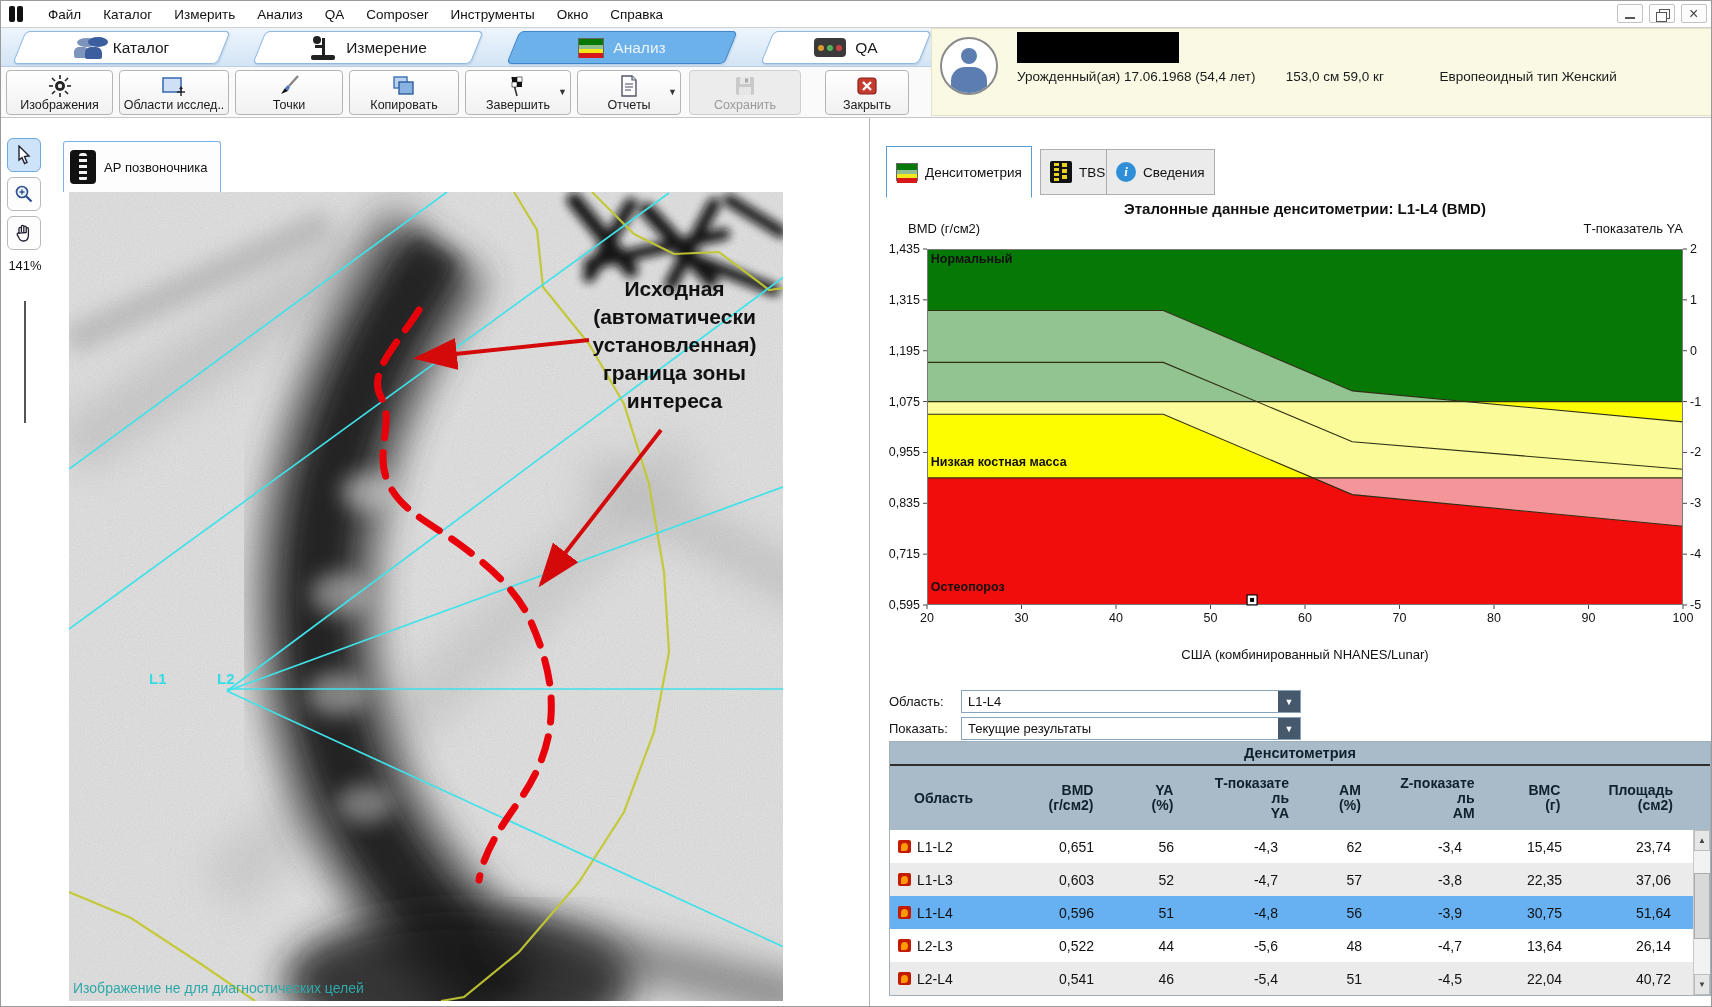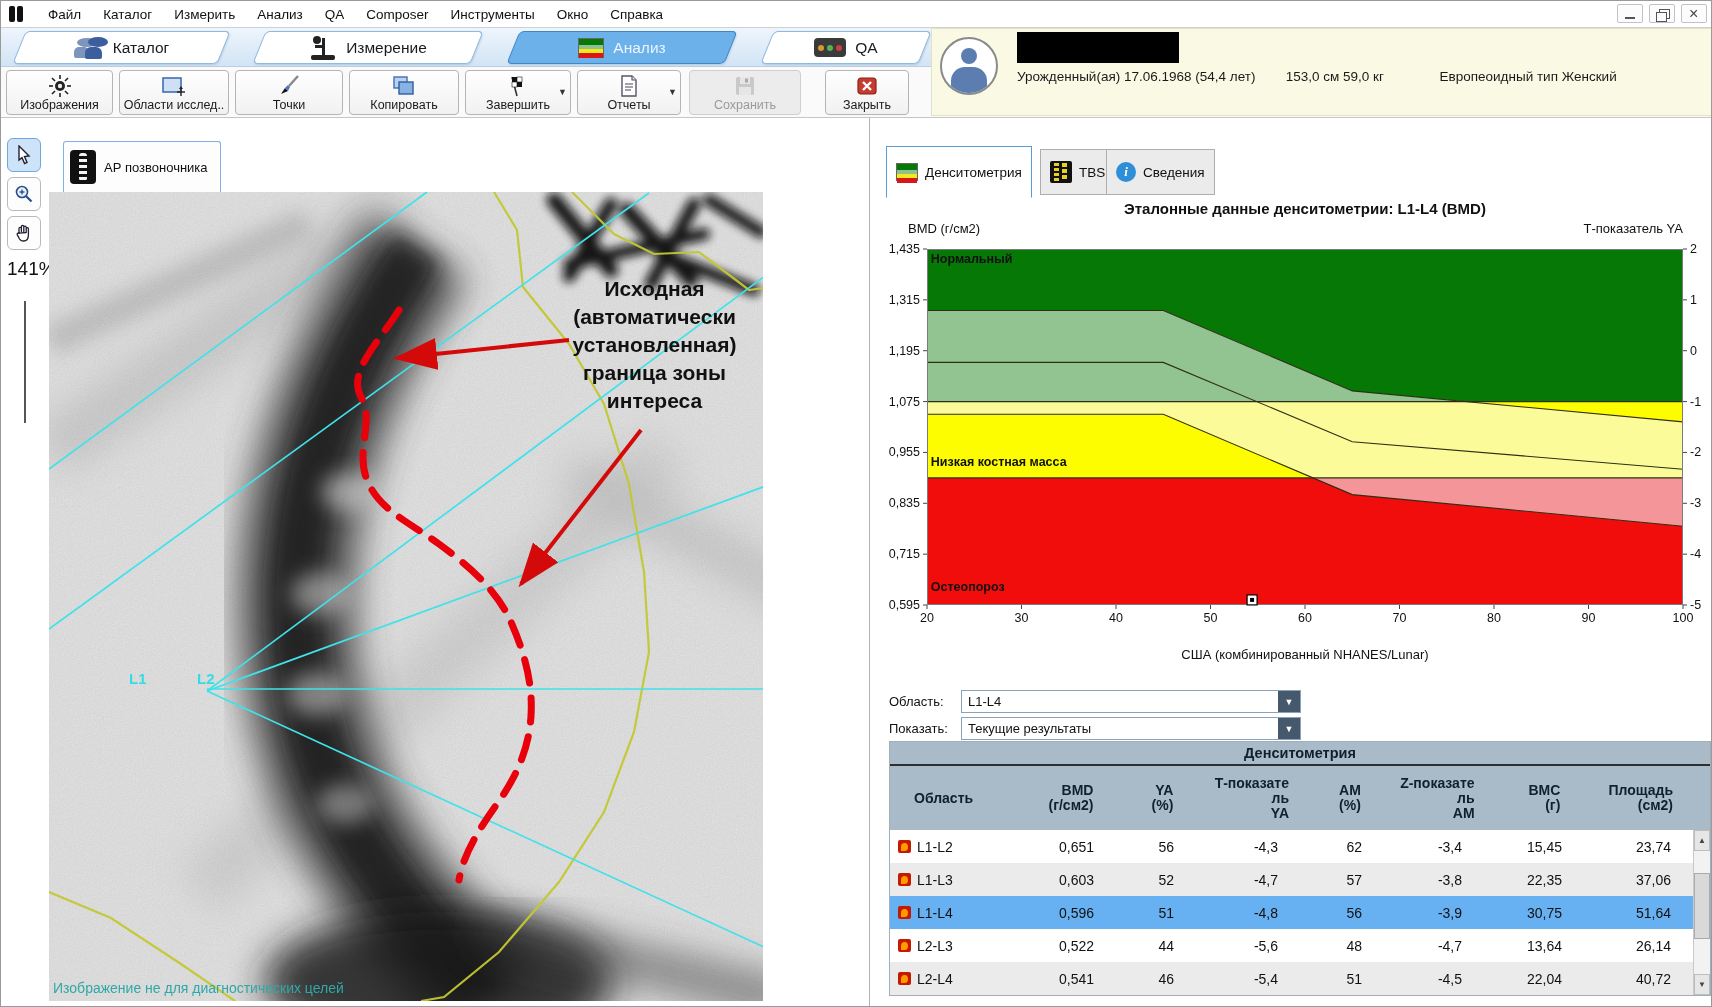--- a/index.html
+++ b/index.html
@@ -66,29 +66,29 @@
   .redaction{position:absolute;left:85px;top:3px;width:162px;height:31px;background:#000;}
   .p-line{position:absolute;top:40px;left:85px;width:690px;font-size:13.5px;color:#1a1a1a;white-space:nowrap;}
   .p-line span{margin-right:0;}
   .p-birth{display:inline-block;width:265px;}
   .p-metrics{display:inline-block;width:150px;}
 
   
   .left-tools{position:absolute;left:6px;top:137px;width:42px;}
   .ltool{width:34px;height:34px;border:1px solid #b9b9b9;border-radius:6px;background:#fdfdfd;margin-bottom:5px;display:flex;align-items:center;justify-content:center;}
   .ltool.selected{background:#cde4f8;border-color:#6fa8dd;}
-  .zoom-pct{font-size:19px;color:#111;text-align:center;width:36px;margin-top:8px;}
+  .zoom-pct{font-size:13px;color:#111;text-align:center;width:36px;margin-top:8px;}
   .vslider{position:absolute;left:17px;top:163px;width:2px;height:122px;background:#555;}
 
   
   .image-tab{position:absolute;left:62px;top:140px;width:158px;height:51px;background:#fdfdfd;border:1.5px solid #7fb2e6;border-bottom:none;border-radius:3px 3px 0 0;display:flex;align-items:center;gap:8px;padding-left:6px;z-index:3;}
   .image-tab-label{font-size:13px;color:#111;}
   .icon-spine{width:26px;height:34px;background:#111;border-radius:4px;position:relative;flex:none;}
   .icon-spine:before{content:"";position:absolute;left:9px;top:3px;width:8px;height:28px;background:repeating-linear-gradient(#f4f4f4 0 3px,#111 3px 6px);border-radius:3px;}
-  .image-wrap{position:absolute;left:48px;top:191px;width:714px;height:809px;background:#ececec;overflow:hidden;}
+  .image-wrap{position:absolute;left:68px;top:191px;width:714px;height:809px;background:#ececec;overflow:hidden;}
   .image-wrap svg{position:absolute;left:0;top:0;}
   .annot{position:absolute;left:493px;top:83px;width:225px;text-align:center;font-size:21px;font-weight:bold;color:#111;line-height:28px;}
   .roi-label{position:absolute;font-size:15px;font-weight:bold;color:#35dce4;}
   .disclaimer{position:absolute;left:4px;top:788px;font-size:14px;color:#2fa8a8;}
 
   
   .right-panel{position:absolute;left:868px;top:117px;width:844px;height:890px;background:#fff;border-left:1px solid #b4b4b4;}
   .rtab{position:absolute;display:flex;align-items:center;gap:7px;padding:0 9px;border:1px solid #aeaeae;background:#ebebeb;height:46px;top:31px;}
   .rtab.active{background:#fff;border:1.5px solid #5b9bd5;border-bottom-color:#fff;height:52px;top:28px;z-index:2;}
   .rtab-label{font-size:13.5px;color:#111;white-space:nowrap;}

